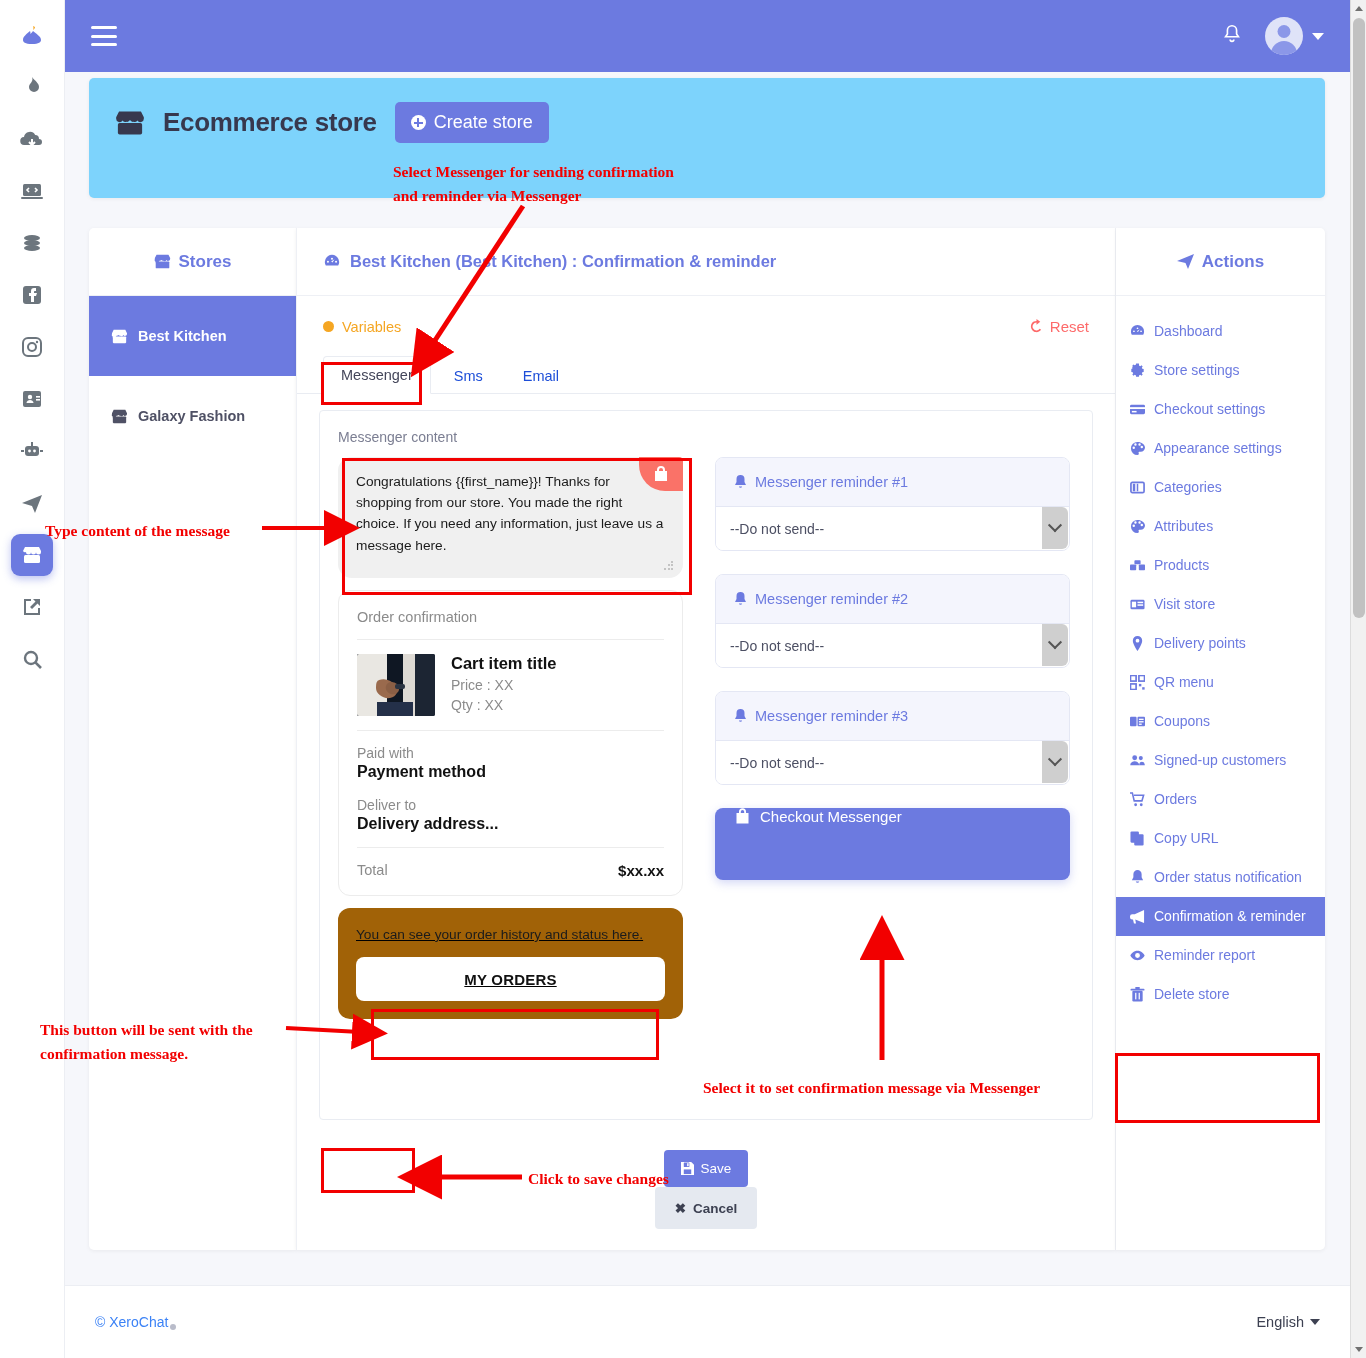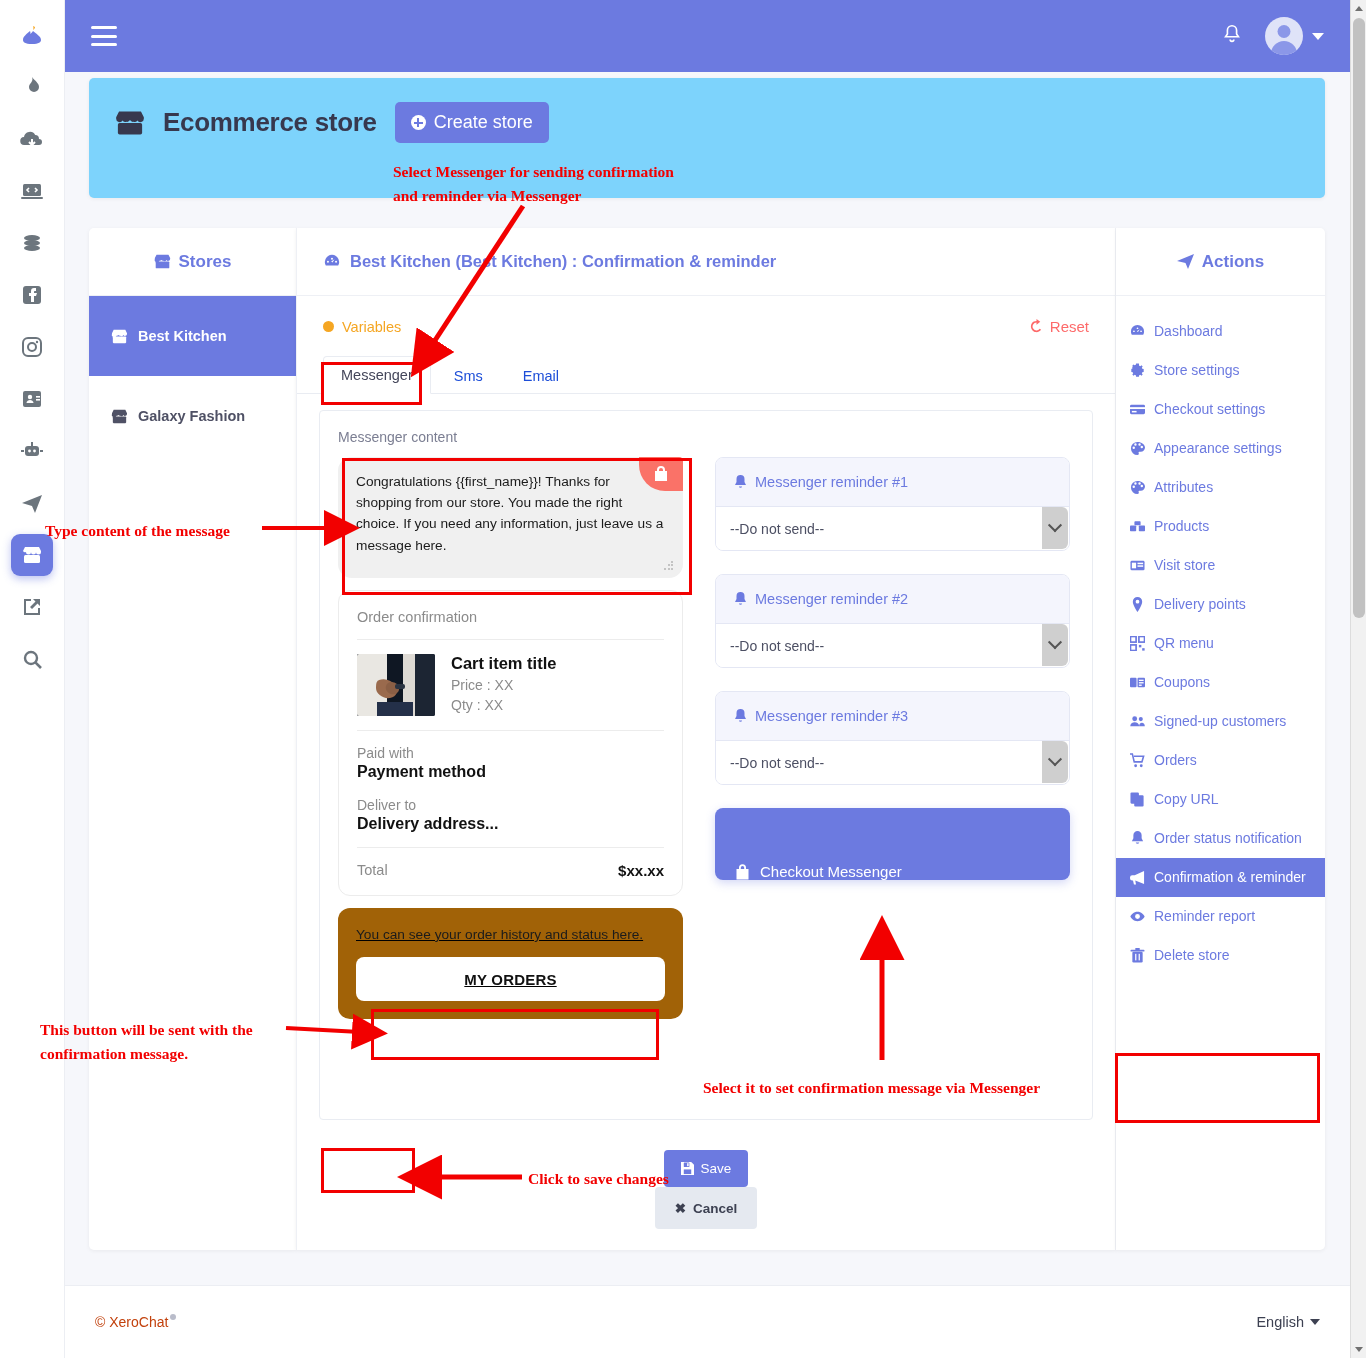--- a/index.html
+++ b/index.html
@@ -169,21 +169,21 @@
   .sel-wrap { position: relative; }
   .sel-arrow {
     position: absolute; right: 1px; top: 1px; width: 26px; height: 42px;
     background: #cfcfcf; display: flex; align-items: center; justify-content: center;
     border-radius: 0 6px 6px 0; pointer-events: none;
   }
   .sel-arrow::after { content:""; width:8px; height:8px; border-right:2px solid #555; border-bottom:2px solid #555; transform: rotate(45deg) translate(-2px,-2px); }
 
   .checkout-btn {
     background: #6c7ae0; color:#fff; border:none; border-radius: 8px; width: 100%; height: 72px;
-    display:flex; align-items:flex-end; gap:10px; padding: 0 20px; font-size: 15px; cursor: pointer;
+    display:flex; align-items:flex-start; gap:10px; padding: 0 20px; font-size: 15px; cursor: pointer;
     font-family: "Liberation Sans", sans-serif; box-shadow: 0 3px 10px rgba(108,122,224,.3);
   }
   .checkout-btn svg { width: 15px; height: 16px; fill: #fff; }
 
   .footer-btns { display: flex; justify-content: space-between; align-items: center; padding: 30px 26px 0; flex-direction: column; }
   .btn-save {
     background: #6c7ae0; color: #fff; border: none; border-radius: 4px; padding: 11px 17px;
     font-size: 13.5px; display: inline-flex; align-items: center; gap: 7px; cursor: pointer;
     font-family: "Liberation Sans", sans-serif;
   }
@@ -202,21 +202,21 @@
   }
   .act-item svg { width: 15px; height: 15px; fill: currentColor; flex: none; margin-top: 3px; }
   .act-item.active { background: #6c7ae0; color: #fff; }
 
   
   .pg-footer {
     position: absolute; left: 0; top: 1285px; width: 1285px; height: 73px;
     background: #fff; border-top: 1px solid #eceef3;
     display: flex; align-items: center; justify-content: space-between; padding: 0 30px;
   }
-  .copy { color: #c2410c; font-size: 14px; display: flex; align-items: flex-start; gap: 2px; }
+  .copy { color: #3b82f6; font-size: 14px; display: flex; align-items: flex-end; gap: 2px; }
   .copy .bullet { width: 6px; height: 6px; border-radius: 50%; background: #b9bcca; display:inline-block; }
   .lang { color: #3d4152; font-size: 14.5px; display: inline-flex; align-items: center; gap: 6px; cursor: pointer; }
   .lang .caret { width:0;height:0;border-left:5px solid transparent;border-right:5px solid transparent;border-top:6px solid #3d4152; }
 
   
   .scrollbar { position: absolute; right: 0; top: 0; width: 16px; height: 1358px; background: #f1f1f1; border-left: 1px solid #dcdcdc; }
   .sb-arrow { width: 16px; height: 17px; display: flex; align-items: center; justify-content: center; }
   .sb-arrow i { width:0;height:0;border-left:4px solid transparent;border-right:4px solid transparent; }
   .sb-up i { border-bottom: 5px solid #707070; }
   .sb-dn i { border-top: 5px solid #707070; }
@@ -591,20 +591,28 @@
           </div>
 
           <div class="act-item">
             <svg viewBox="0 0 16 16">
                 <path d="M8 1a7 7 0 000 14c1 0 1.5-.6 1.5-1.3 0-.8-.8-1.1-.3-1.8.3-.4.8-.4 1.5-.4h.8A4.5 4.5 0 0016 7c0-3.3-3.6-6-8-6zM4 8.5a1.3 1.3 0 110-2.6 1.3 1.3 0 010 2.6zm1.8-3.4a1.3 1.3 0 110-2.6 1.3 1.3 0 010 2.6zm4.4 0a1.3 1.3 0 110-2.6 1.3 1.3 0 010 2.6zm2.4 2.5a1.3 1.3 0 110-2.6 1.3 1.3 0 010 2.6z"></path>
               </svg>
             <span>Appearance settings</span>
           </div>
 
 
+          <div class="act-item">
+            <svg viewBox="0 0 16 16">
+                <rect x="1" y="2.5" width="14" height="11" rx="1.5" fill="none" stroke="currentColor" stroke-width="1.8"></rect>
+                <rect x="7.2" y="4" width="1.6" height="8"></rect>
+                <rect x="3" y="4" width="2.6" height="8"></rect>
+              </svg>
+            <span>Categories</span>
+          </div>
 
           <div class="act-item">
             <svg viewBox="0 0 16 16">
                 <path d="M8 1a7 7 0 000 14c1 0 1.5-.6 1.5-1.3 0-.8-.8-1.1-.3-1.8.3-.4.8-.4 1.5-.4h.8A4.5 4.5 0 0016 7c0-3.3-3.6-6-8-6zM4 8.5a1.3 1.3 0 110-2.6 1.3 1.3 0 010 2.6zm1.8-3.4a1.3 1.3 0 110-2.6 1.3 1.3 0 010 2.6zm4.4 0a1.3 1.3 0 110-2.6 1.3 1.3 0 010 2.6zm2.4 2.5a1.3 1.3 0 110-2.6 1.3 1.3 0 010 2.6z"></path>
               </svg>
             <span>Attributes</span>
           </div>
 
           <div class="act-item">
             <svg viewBox="0 0 16 16">

